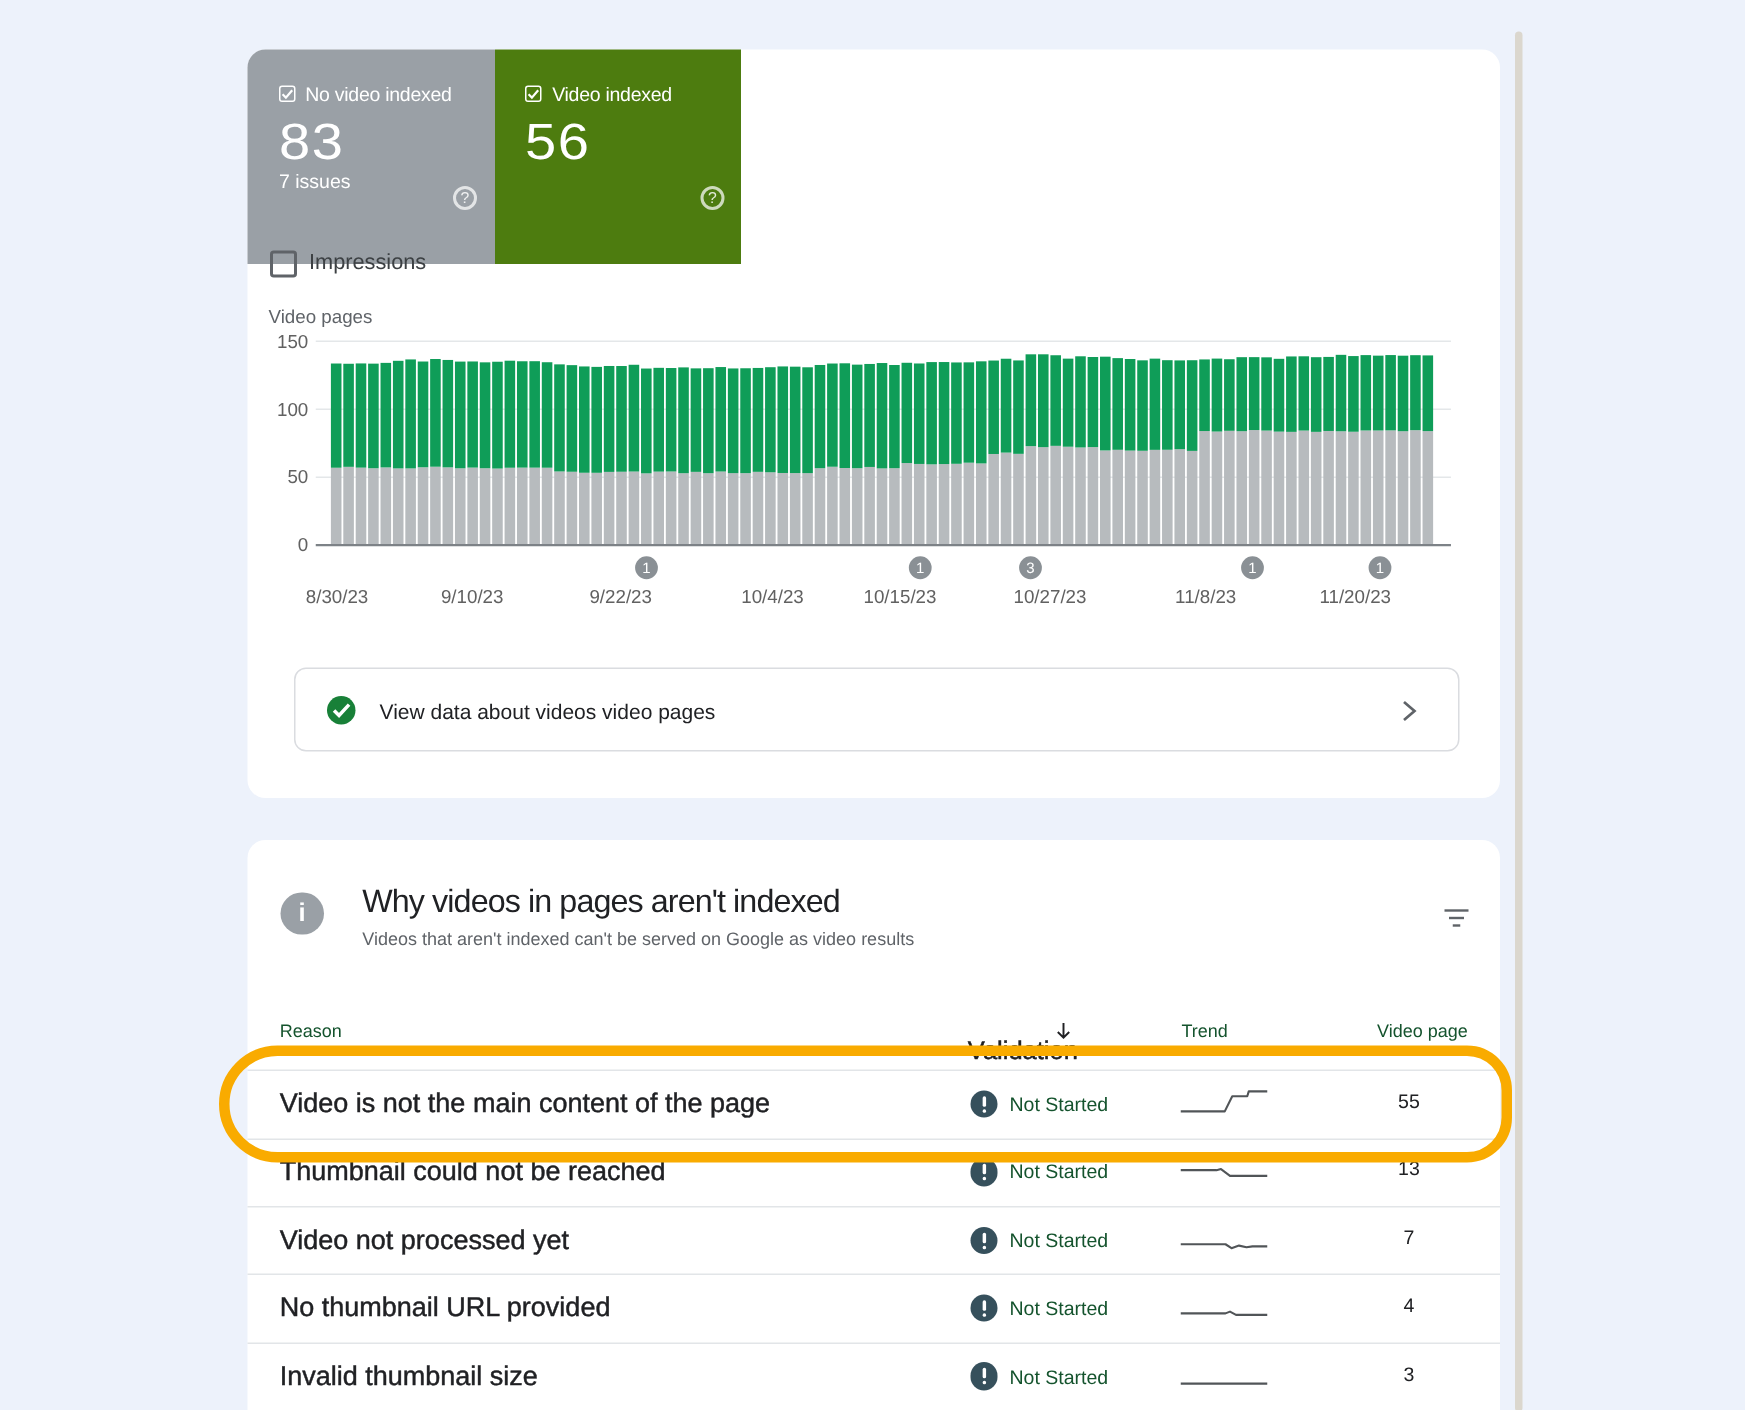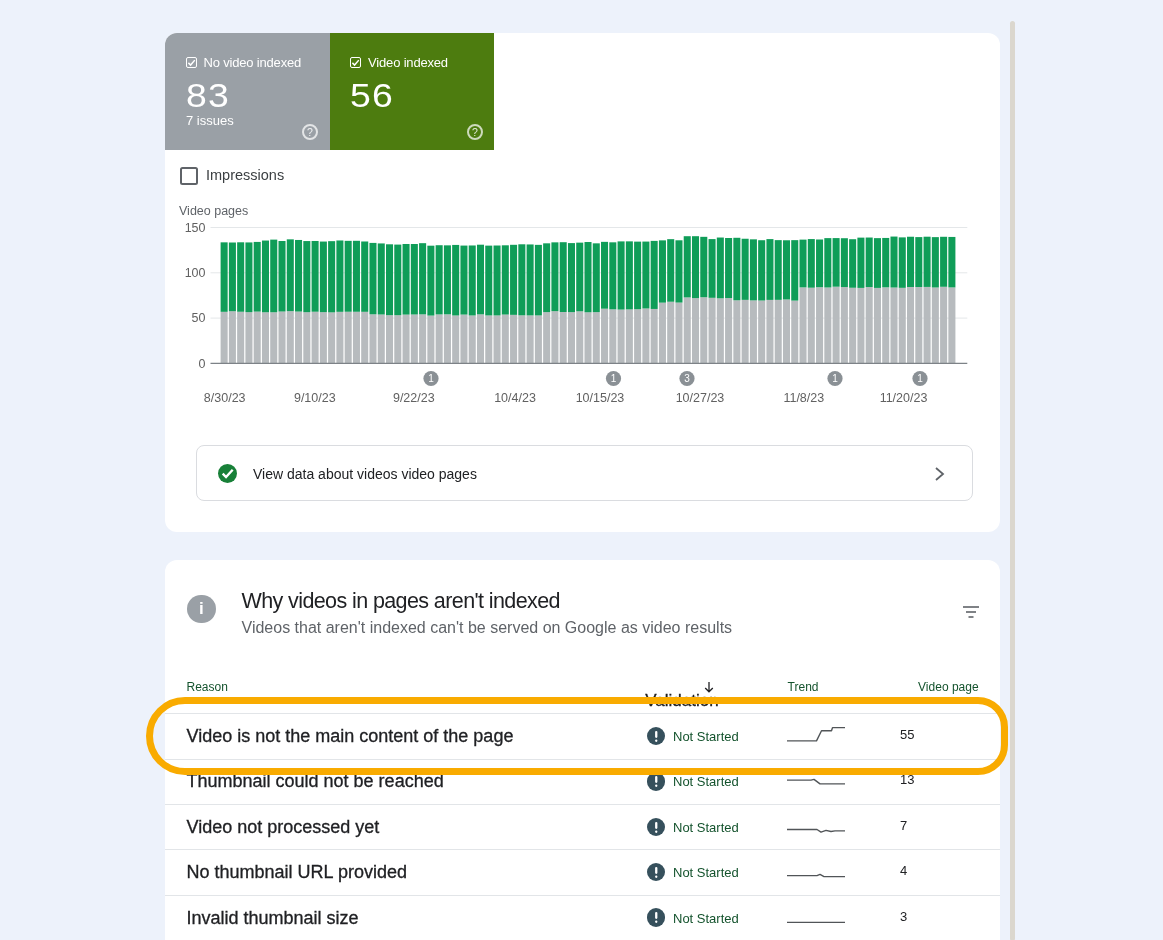--- a/index.html
+++ b/index.html
@@ -1,40 +1,40 @@
 <!DOCTYPE html>
 <html><head><meta charset="utf-8">
 <style>
 html,body{margin:0;padding:0}
 body{width:1163px;height:940px;background:#edf2fb;font-family:"Liberation Sans",sans-serif;position:relative;overflow:hidden}
 .abs{position:absolute}
 #card1{position:absolute;left:165px;top:33px;width:835.4px;height:499px;background:#fff;border-radius:12px}
 #card2{position:absolute;left:165px;top:560px;width:835.4px;height:380px;background:#fff;border-radius:12px 12px 0 0}
 #sbar{position:absolute;left:1009.5px;top:20.5px;width:5.5px;height:920px;background:#dbd7ce;border-radius:3px}
-.statbox{position:absolute;top:33px;height:117px}
+.statbox{position:absolute;top:33px;height:143px}
 .cbx{position:absolute;left:20.8px;top:24.3px;width:9px;height:9px;border:1.7px solid #fff;border-radius:2px}
 .slabel{position:absolute;left:38.5px;top:16.8px;font-size:13px;color:#fff;line-height:26px;letter-spacing:-.18px}
 .snum{position:absolute;left:20.5px;top:41.5px;font-size:34px;color:#fff;line-height:40px;letter-spacing:1px;transform:scaleX(1.1);transform-origin:left center}
 .ssub{position:absolute;left:21px;top:79.5px;font-size:13px;color:#fff}
 .shelp{position:absolute;width:12.2px;height:12.2px;border:2px solid rgba(255,255,255,.72);border-radius:50%;color:rgba(255,255,255,.85);font-size:10.5px;text-align:center;line-height:12.4px}
 #imprbox{position:absolute;left:180.2px;top:167.2px;width:13.5px;height:13.5px;border:2px solid #5f6368;border-radius:2.5px}
 #imprlabel{position:absolute;left:206px;top:167px;font-size:14.5px;color:#3c4043}
 #viewrow{position:absolute;left:195.5px;top:444.7px;width:777.8px;height:56.6px;border:1px solid #dadce0;border-radius:8px;box-sizing:border-box}
 #vcheck{position:absolute;left:217.8px;top:463.6px;width:19.6px;height:19.6px;background:#188038;border-radius:50%}
 #vdtext{position:absolute;left:253px;top:465.8px;font-size:14px;color:#202124}
 #infoc{position:absolute;left:187px;top:594.6px;width:28.6px;height:28.6px;background:#9aa0a6;border-radius:50%;color:#fff;font-weight:bold;font-size:17px;text-align:center;line-height:28.6px}
 #title{position:absolute;left:241.5px;top:588.5px;font-size:21.5px;color:#202124;letter-spacing:-.6px}
-#subtitle{position:absolute;left:241.5px;top:618.5px;font-size:16px;color:#5f6368}
+#subtitle{position:absolute;left:241.5px;top:618.5px;font-size:12px;color:#5f6368}
 .hdr{position:absolute;font-size:12px;color:#14532d}
 .sep{position:absolute;left:165px;width:835.4px;height:1px;background:#e2e5e8}
 .reason{position:absolute;left:186.5px;font-size:18px;color:#202124;-webkit-text-stroke:.3px #202124;transform:translateY(-50%)}
 .vicon{position:absolute;left:647px;width:18.4px;height:18.4px;margin-top:-9.2px;background:#36505c;border-radius:50%}
 .vtext{position:absolute;left:673px;font-size:13px;color:#14532d;transform:translateY(-50%)}
 .spark{position:absolute;left:787px}
-.vnum{position:absolute;left:900px;width:78.6px;text-align:left;font-size:13px;color:#202124;transform:translateY(-63%)}
+.vnum{position:absolute;left:900px;width:78.6px;text-align:center;font-size:13px;color:#202124;transform:translateY(-63%)}
 #ring{position:absolute;left:145.5px;top:696.5px;width:862.7px;height:78.5px;border:7.2px solid #f9ab00;border-radius:39px 30px 30px 39px;box-sizing:border-box}
 </style></head>
 <body>
 <div id="card1"></div>
 <div id="card2"></div>
 <div id="sbar"></div>
 
 <div class="statbox" style="left:165px;width:164.6px;background:#9aa0a6;border-radius:12px 0 0 0">
   <div class="cbx">
       <svg width="11" height="11" viewBox="0 0 12 12" style="position:absolute;left:-1px;top:-1px">

